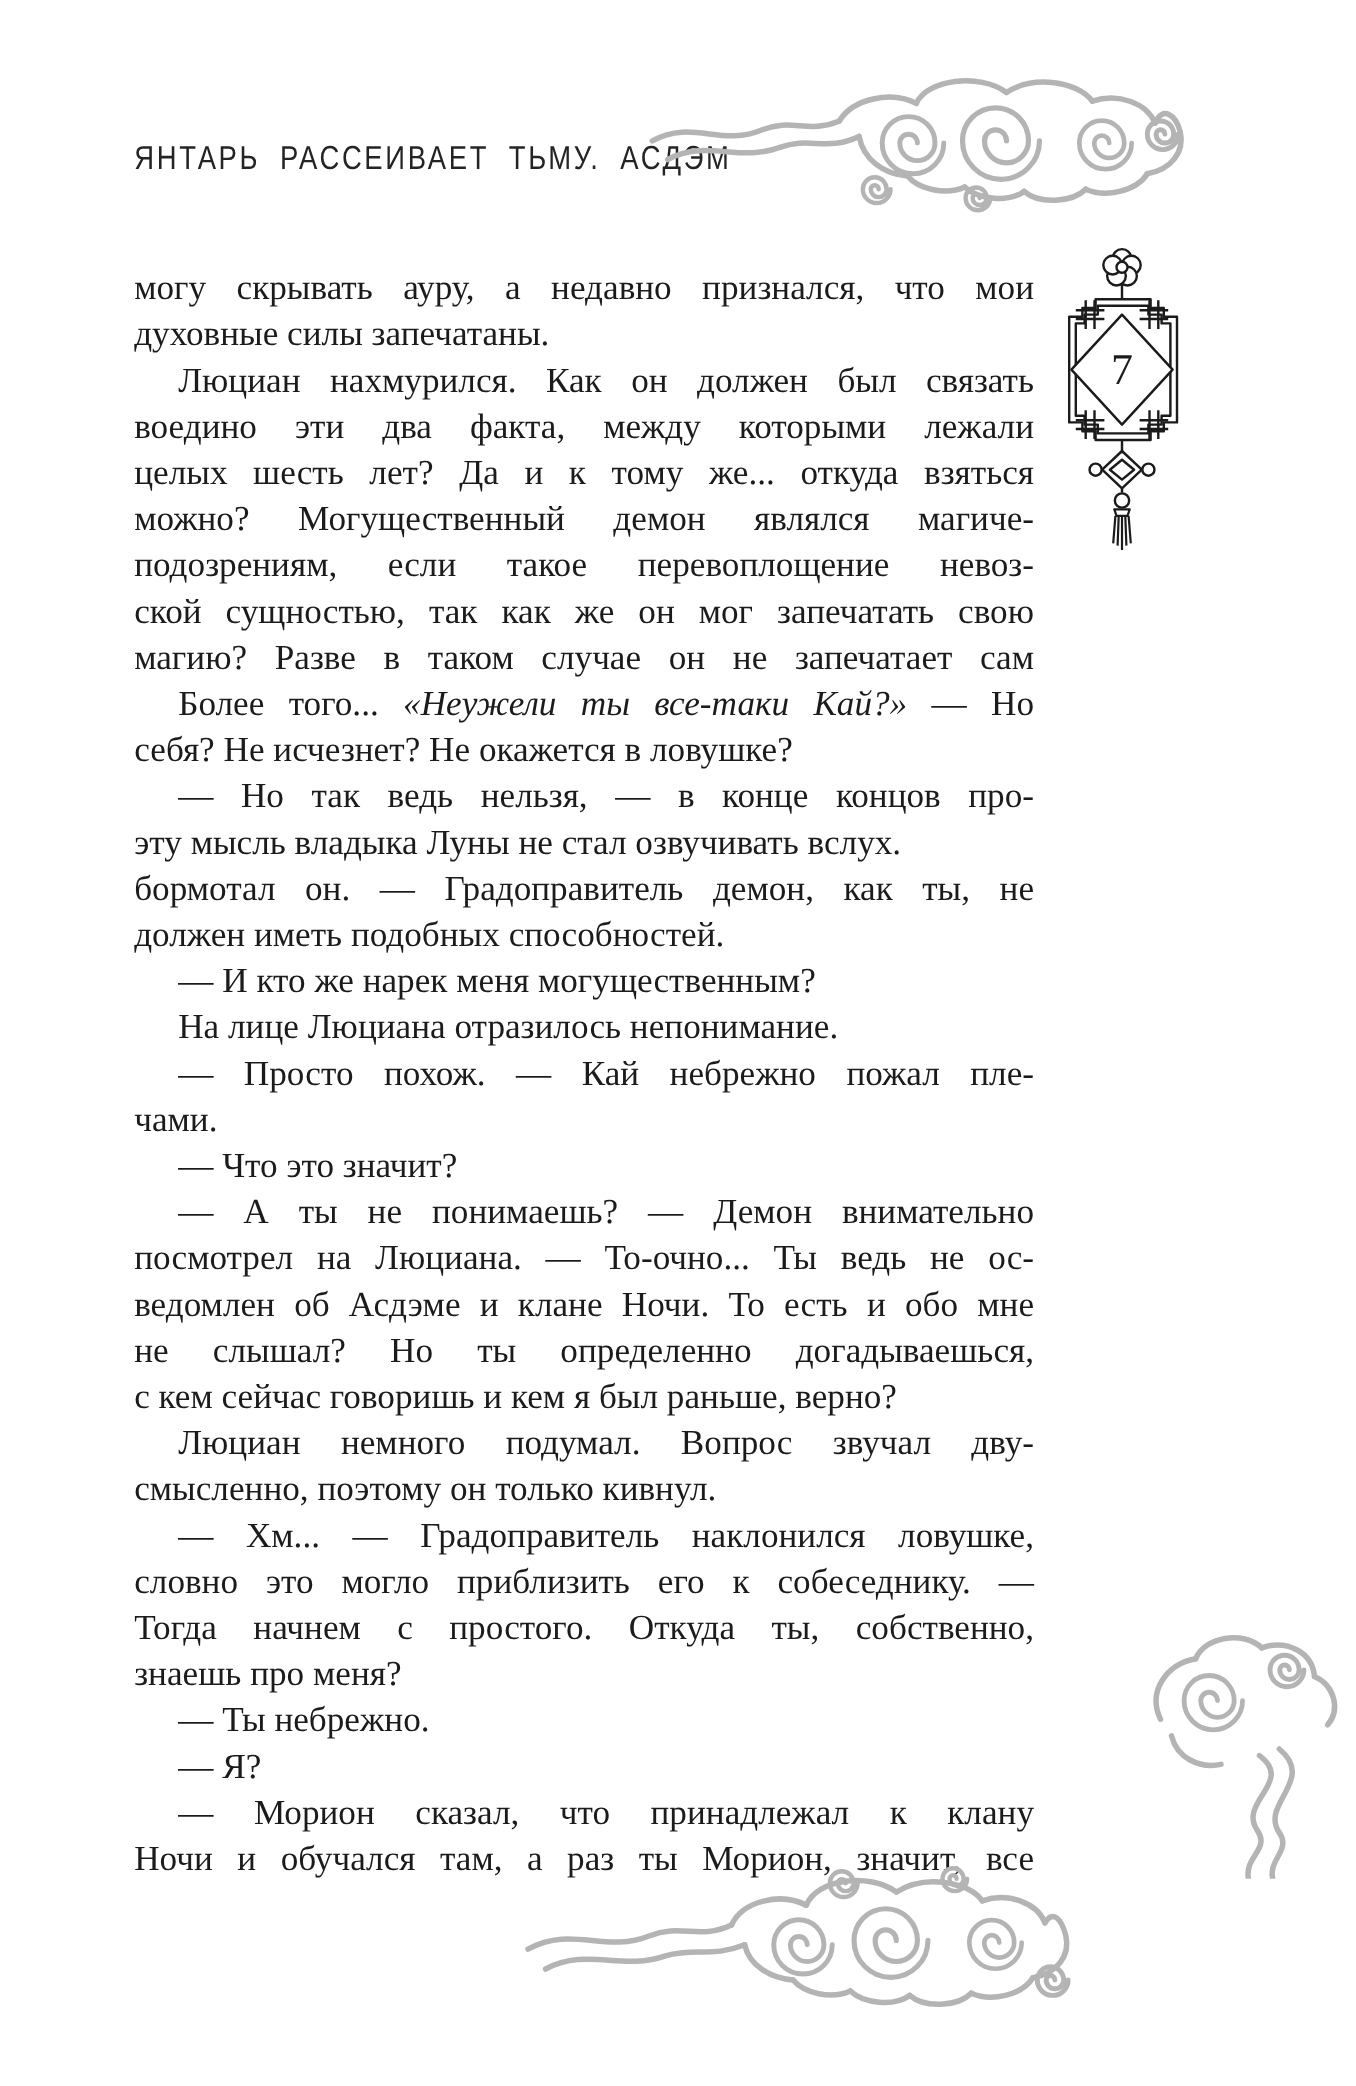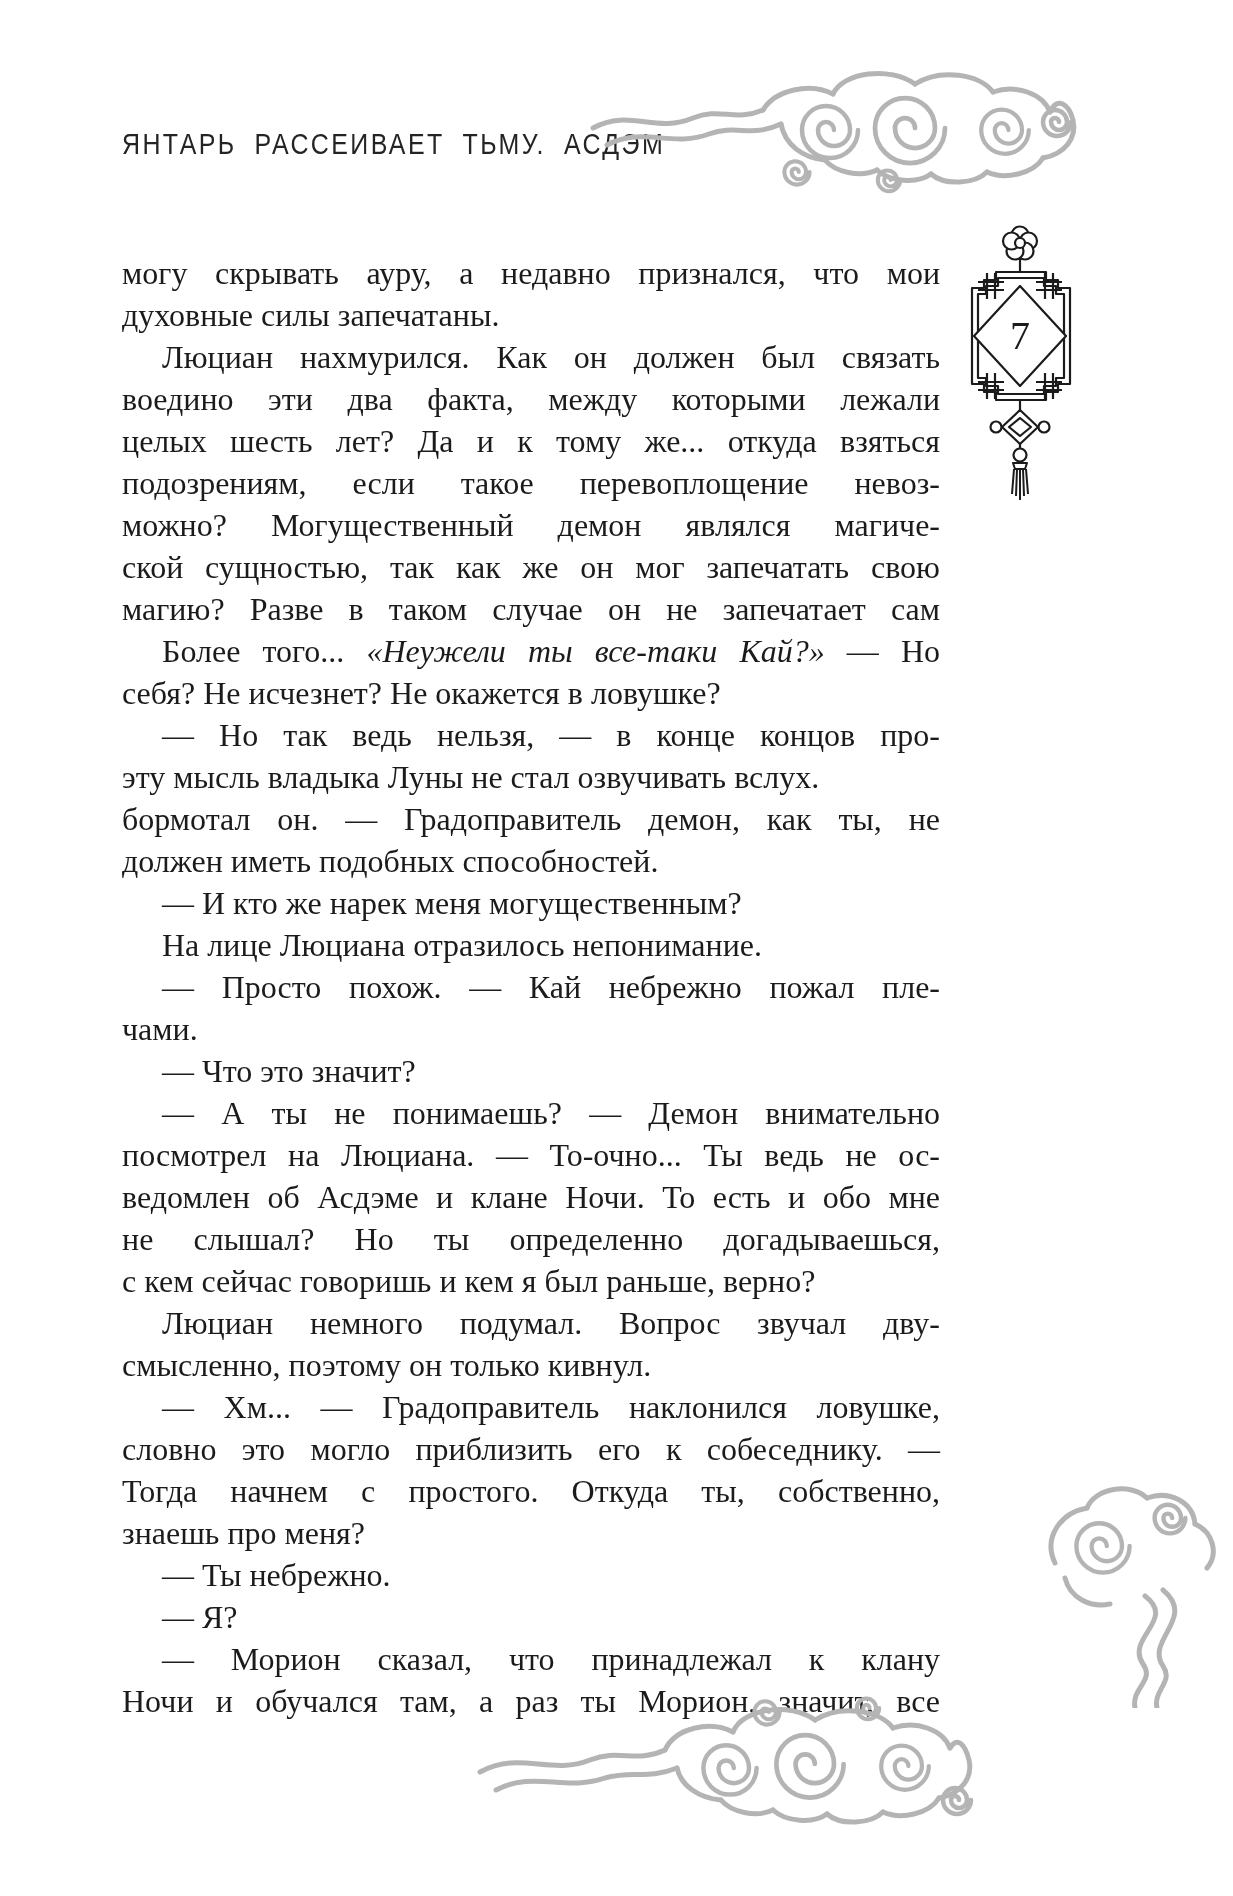--- a/index.html
+++ b/index.html
@@ -7,21 +7,21 @@
     position:relative;width:1233px;height:1896px;background:#ffffff;overflow:hidden;
     font-family:"Liberation Serif",serif;color:#1c1c1c;
   }
   .running-header{
     position:absolute;left:122px;top:126px;
     font-family:"Liberation Sans",sans-serif;font-size:26px;font-weight:400;
     letter-spacing:2.5px;word-spacing:9px;color:#242424;
     transform:scale(.96,1.16);transform-origin:left top;white-space:nowrap;
   }
   .textblock{
-    position:absolute;left:122px;top:252px;width:818px;
+    position:absolute;left:122px;top:240px;width:818px;
     font-size:32px;line-height:42px;color:#1b1b1b;
   }
   .line{text-align:justify;text-align-last:justify;height:42px;}
   .line.indent{text-indent:40px;}
   .line.end{text-align-last:left;}
   .it{font-style:italic;}
   .orn{position:absolute;}
   svg{display:block;}
 </style>
 </head>
@@ -104,22 +104,22 @@
     </g>
     <text x="62" y="127" text-anchor="middle" font-family="Liberation Serif, serif" font-size="40" fill="#1b1b1b" stroke="none">7</text>
   </svg>
 
   <div class="textblock">
       <div class="line">могу скрывать ауру, а недавно признался, что мои</div>
       <div class="line end">духовные силы запечатаны.</div>
       <div class="line indent">Люциан нахмурился. Как он должен был связать</div>
       <div class="line">воедино эти два факта, между которыми лежали</div>
       <div class="line">целых шесть лет? Да и к тому же... откуда взяться</div>
+      <div class="line">можно? Могущественный демон являлся магиче-</div>
       <div class="line">подозрениям, если такое перевоплощение невоз-</div>
-      <div class="line">можно? Могущественный демон являлся магиче-</div>
       <div class="line">ской сущностью, так как же он мог запечатать свою</div>
       <div class="line">магию? Разве в таком случае он не запечатает сам</div>
       <div class="line indent"><span>Более того... </span><span class="it">«Неужели ты все-таки Кай?»</span><span> — Но</span></div>
       <div class="line end">себя? Не исчезнет? Не окажется в ловушке?</div>
       <div class="line indent">— Но так ведь нельзя, — в конце концов про-</div>
       <div class="line end">эту мысль владыка Луны не стал озвучивать вслух.</div>
       <div class="line">бормотал он. — Градоправитель демон, как ты, не</div>
       <div class="line end">должен иметь подобных способностей.</div>
       <div class="line indent end">— И кто же нарек меня могущественным?</div>
       <div class="line indent end">На лице Люциана отразилось непонимание.</div>

